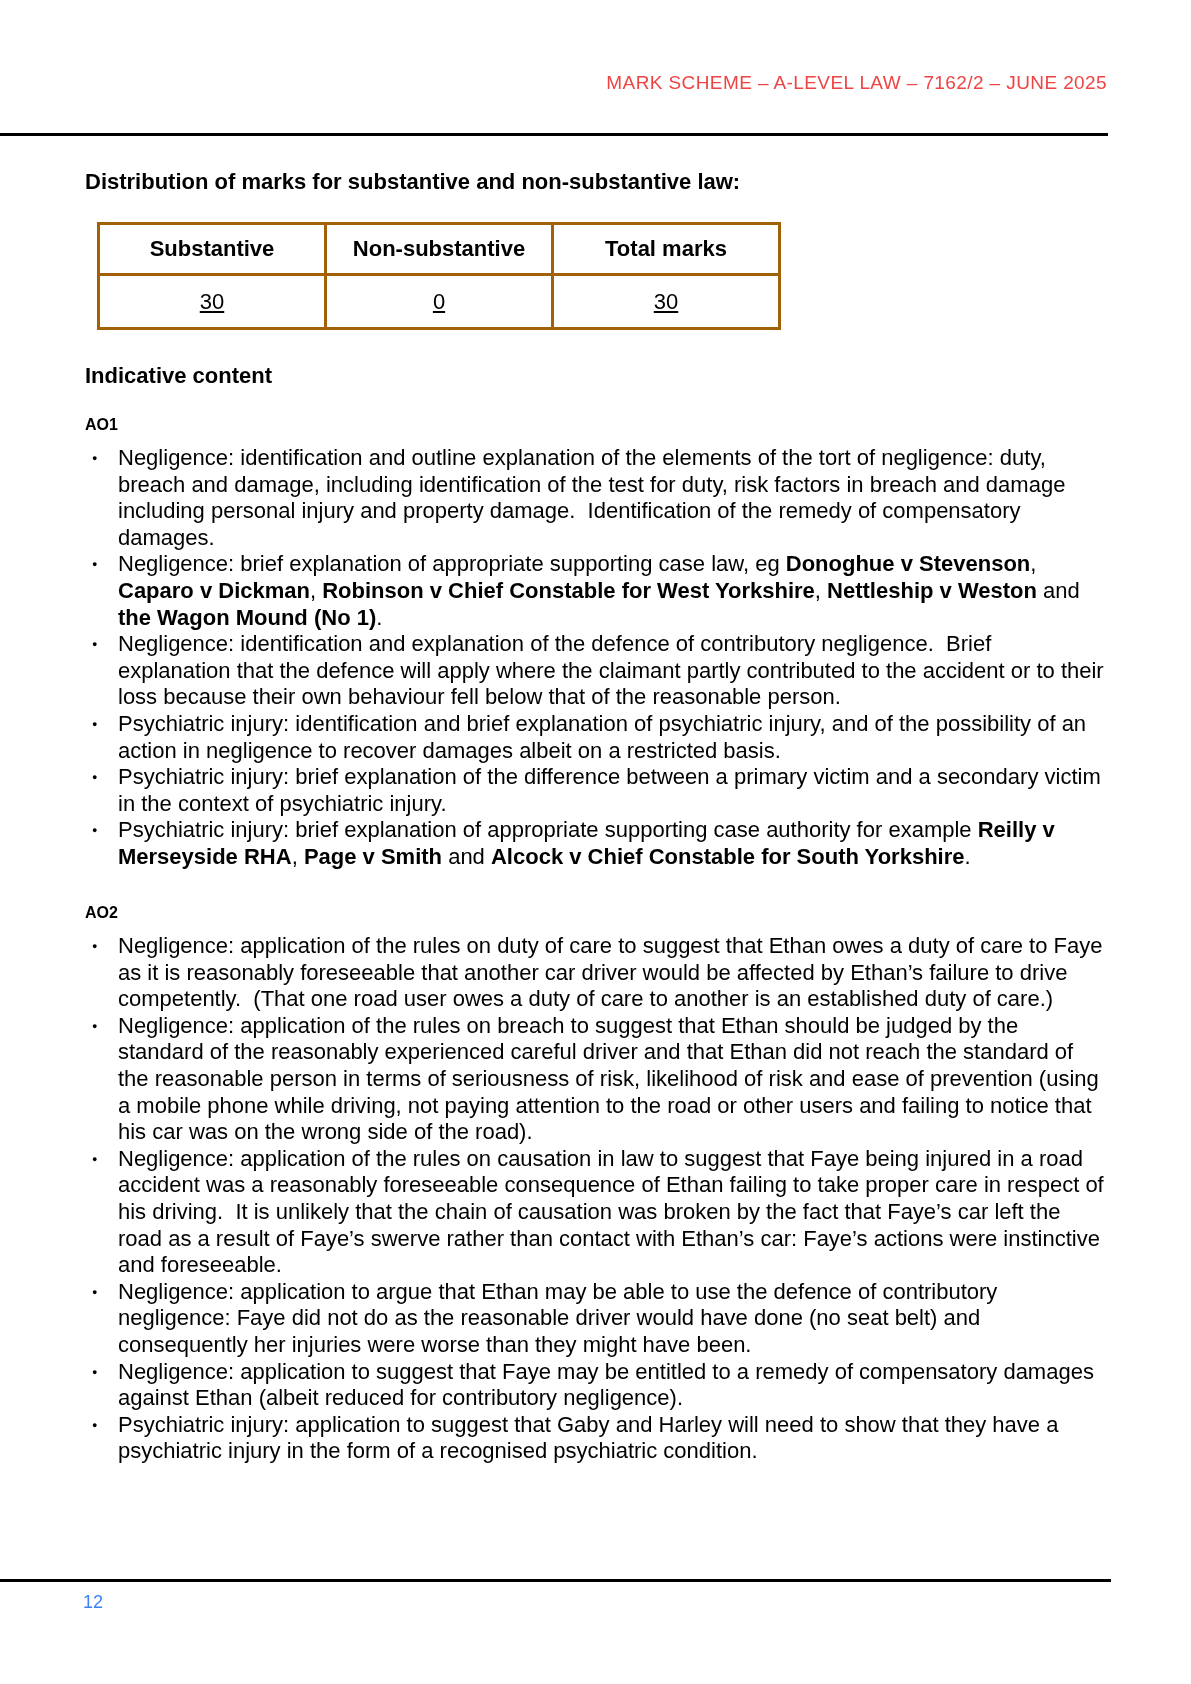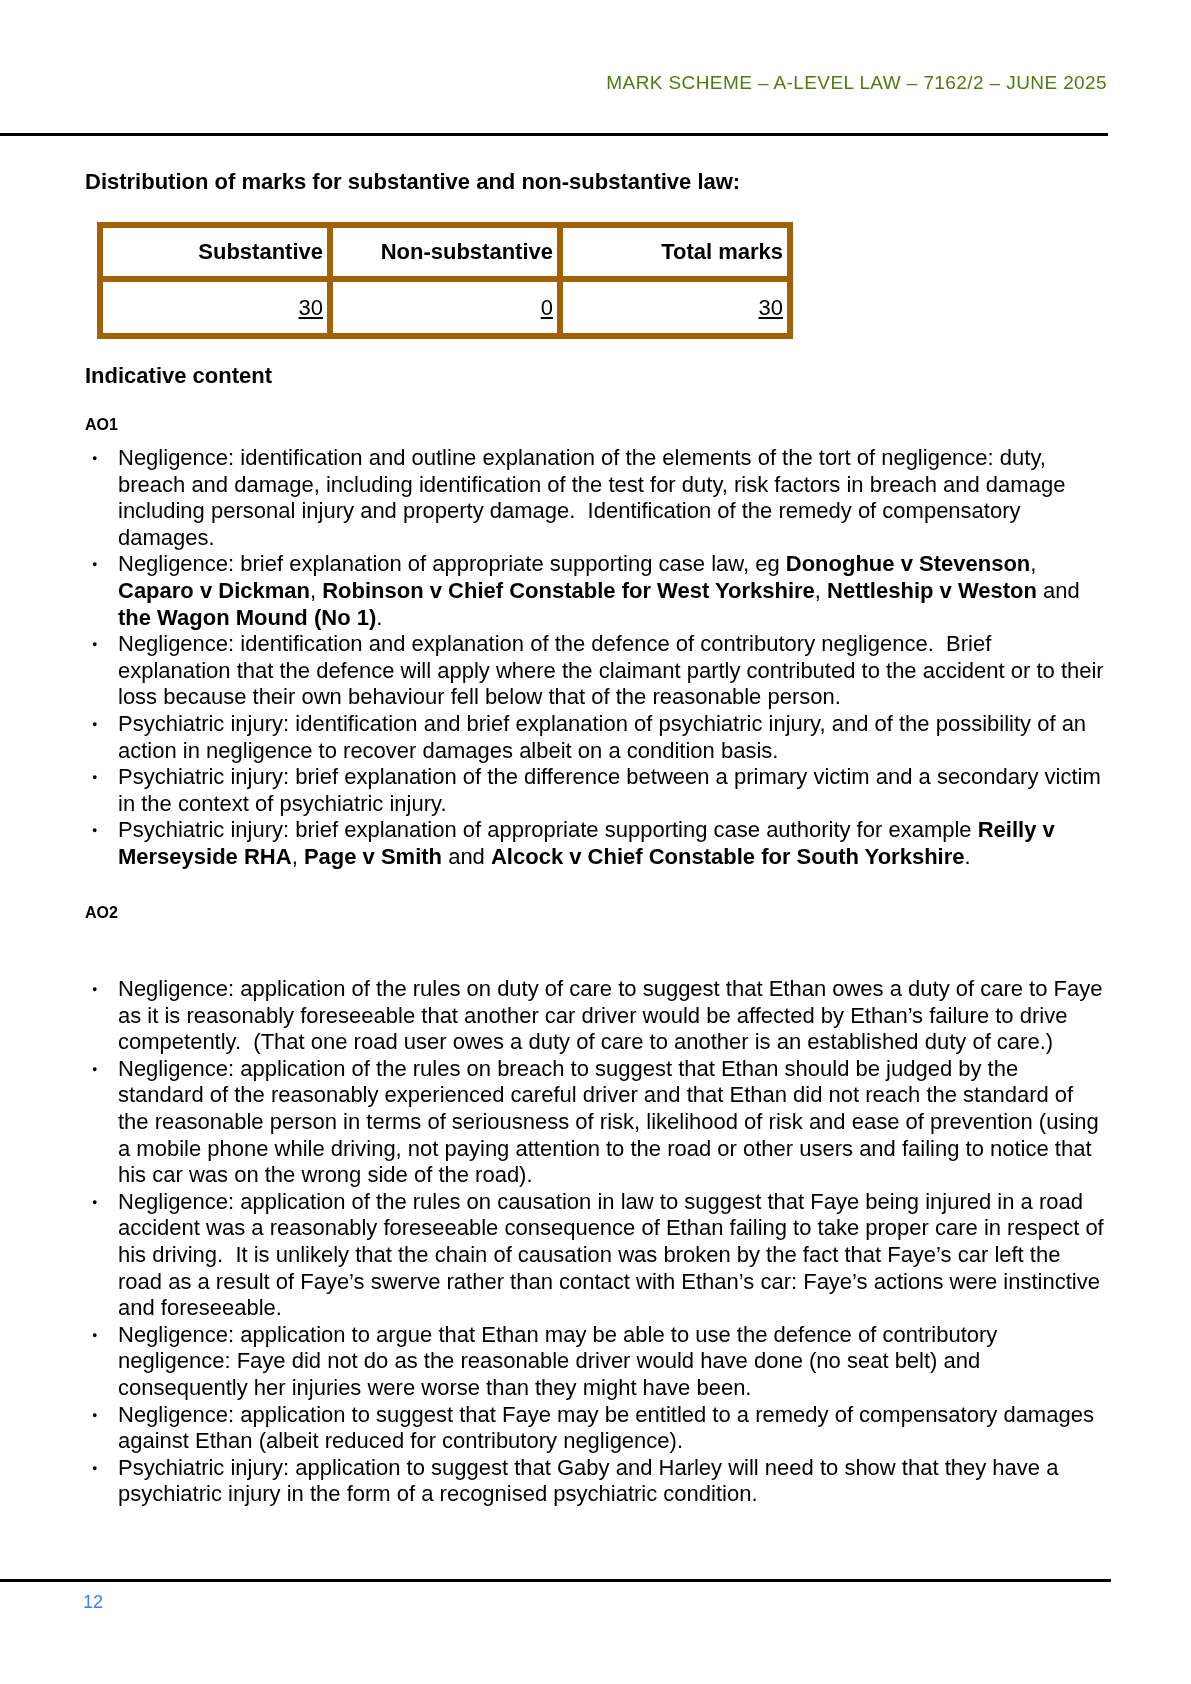--- a/index.html
+++ b/index.html
@@ -12,21 +12,21 @@
     color: #000000;
     overflow: hidden;
   }
   .header-title {
     position: absolute;
     top: 72px;
     right: 84px;
     font-size: 19px;
     font-weight: 400;
     letter-spacing: 0.4px;
-    color: #4d7c0f;
+    color: #ef4444;
     white-space: nowrap;
   }
   .header-rule {
     position: absolute;
     top: 133px;
     left: 0;
     width: 1108px;
     height: 3px;
     background: #000000;
   }
@@ -40,22 +40,22 @@
   .marks-table {
     position: absolute;
     top: 222px;
     left: 97px;
     border-collapse: collapse;
     table-layout: fixed;
     font-size: 22px;
   }
   .marks-table th, .marks-table td {
     width: 216px;
-    border: 6px solid #a16207;
-    text-align: right;
+    border: 3px solid #a16207;
+    text-align: center;
     vertical-align: middle;
     padding: 4px;
   }
   .marks-table th { height: 40px; font-weight: bold; }
   .marks-table td { height: 43px; font-weight: normal; text-decoration: underline; }
   .indicative-heading {
     position: absolute;
     top: 363px;
     left: 85px;
     font-size: 22px;
@@ -73,21 +73,21 @@
     position: absolute;
     left: 85px;
     width: 1022px;
     margin: 0;
     padding: 0;
     list-style: none;
     font-size: 22px;
     line-height: 26.6px;
   }
   ul.ao1-list { top: 445px; }
-  ul.ao2-list { top: 933px; margin-top: 43px; }
+  ul.ao2-list { top: 933px; }
   ul.bullet-list li {
     position: relative;
     padding-left: 33px;
   }
   ul.bullet-list li::before {
     content: '●';
     position: absolute;
     left: 7px;
     top: 0;
     font-size: 9px;
@@ -137,21 +137,21 @@
     </tbody>
   </table>
 
   <div class="indicative-heading">Indicative content</div>
 
   <div class="ao-heading ao1-heading">AO1</div>
   <ul class="bullet-list ao1-list">
       <li><span>Negligence: identification and outline explanation of the elements of the tort of negligence: duty, breach and damage, including identification of the test for duty, risk factors in breach and damage including personal injury and property damage.  Identification of the remedy of compensatory damages.</span></li>
       <li><span>Negligence: brief explanation of appropriate supporting case law, eg </span><span style="font-weight: bold;">Donoghue v Stevenson</span><span>, </span><span style="font-weight: bold;">Caparo v Dickman</span><span>, </span><span style="font-weight: bold;">Robinson v Chief Constable for West Yorkshire</span><span>, </span><span style="font-weight: bold;">Nettleship v Weston</span><span> and </span><span style="font-weight: bold;">the Wagon Mound (No 1)</span><span>.</span></li>
       <li><span>Negligence: identification and explanation of the defence of contributory negligence.  Brief explanation that the defence will apply where the claimant partly contributed to the accident or to their loss because their own behaviour fell below that of the reasonable person.</span></li>
-      <li><span>Psychiatric injury: identification and brief explanation of psychiatric injury, and of the possibility of an action in negligence to recover damages albeit on a condition basis.</span></li>
+      <li><span>Psychiatric injury: identification and brief explanation of psychiatric injury, and of the possibility of an action in negligence to recover damages albeit on a restricted basis.</span></li>
       <li><span>Psychiatric injury: brief explanation of the difference between a primary victim and a secondary victim in the context of psychiatric injury.</span></li>
       <li><span>Psychiatric injury: brief explanation of appropriate supporting case authority for example </span><span style="font-weight: bold;">Reilly v Merseyside RHA</span><span>, </span><span style="font-weight: bold;">Page v Smith</span><span> and </span><span style="font-weight: bold;">Alcock v Chief Constable for South Yorkshire</span><span>.</span></li>
     </ul>
 
   <div class="ao-heading ao2-heading">AO2</div>
   <ul class="bullet-list ao2-list">
       <li><span>Negligence: application of the rules on duty of care to suggest that Ethan owes a duty of care to Faye as it is reasonably foreseeable that another car driver would be affected by Ethan’s failure to drive competently.  (That one road user owes a duty of care to another is an established duty of care.)</span></li>
       <li><span>Negligence: application of the rules on breach to suggest that Ethan should be judged by the standard of the reasonably experienced careful driver and that Ethan did not reach the standard of the reasonable person in terms of seriousness of risk, likelihood of risk and ease of prevention (using a mobile phone while driving, not paying attention to the road or other users and failing to notice that his car was on the wrong side of the road).</span></li>
       <li><span>Negligence: application of the rules on causation in law to suggest that Faye being injured in a road accident was a reasonably foreseeable consequence of Ethan failing to take proper care in respect of his driving.  It is unlikely that the chain of causation was broken by the fact that Faye’s car left the road as a result of Faye’s swerve rather than contact with Ethan’s car: Faye’s actions were instinctive and foreseeable.</span></li>
       <li><span>Negligence: application to argue that Ethan may be able to use the defence of contributory negligence: Faye did not do as the reasonable driver would have done (no seat belt) and consequently her injuries were worse than they might have been.</span></li>

